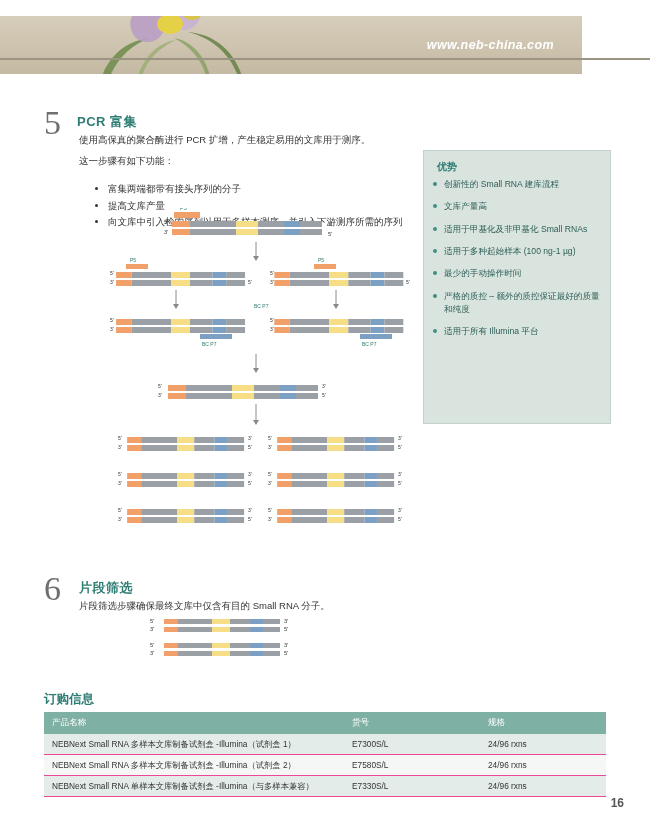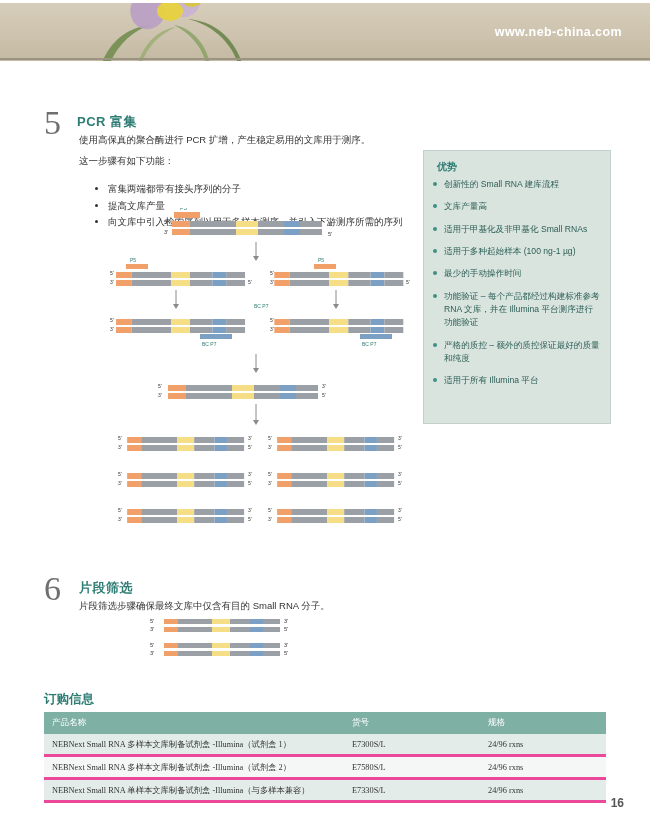--- a/index.html
+++ b/index.html
@@ -6,23 +6,24 @@
   body{
     width:650px;height:824px;
     background:#ffffff;
     font-family:"Liberation Sans", sans-serif;
     color:#2b2b2b;
     position:relative;
     overflow:hidden;
   }
   
   .header{
-    position:absolute;left:0;top:3px;width:650px;height:58px;
+    position:absolute;left:0;top:16px;width:582px;height:58px;
     background:linear-gradient(to bottom,#d6cdbb 0%,#cdc3ae 55%,#c4b9a2 100%);
     overflow:hidden;
+    font-style:italic;
   }
   .header-deco{
     position:absolute;left:92px;top:-36px;width:170px;height:96px;
   }
   .header-url{
     position:absolute;right:28px;top:22px;
     color:#ffffff;font-size:12.5px;font-weight:bold;letter-spacing:.4px;
   }
   .header-rule{
     position:absolute;left:0;top:58px;width:650px;height:2px;background:#9c9482;
@@ -73,21 +74,21 @@
   }
   table.order{
     position:absolute;left:44px;top:712px;width:562px;border-collapse:collapse;
     font-size:8.3px;
   }
   table.order th{
     background:#7fb0a4;color:#ffffff;font-weight:normal;text-align:left;
     padding:5px 8px;font-size:8.6px;
   }
   table.order td{
-    padding:4.5px 8px;color:#333;border-bottom:3px solid #ec4899;font-family:Liberation Serif, serif;
+    padding:4.5px 8px;color:#333;border-bottom:1px solid #ec4899;
   }
   table.order tr.alt td{background:#e3ece8;}
   table.order tr.plain td{background:#f5f7f6;}
   .col-code{width:120px;}
   .col-spec{width:110px;}
   .page-num{
     position:absolute;right:26px;bottom:14px;color:#555;font-size:12px;font-weight:bold;
   }
 </style>
 </head>
@@ -121,21 +122,20 @@
 </ul>
 
 <div class="adv-box"></div>
 <div class="adv-title">优势</div>
 <ul class="adv-list">
   <li>创新性的 Small RNA 建库流程</li>
   <li>文库产量高</li>
   <li>适用于甲基化及非甲基化 Small RNAs</li>
   <li>适用于多种起始样本 (100 ng-1 µg)</li>
   <li>最少的手动操作时间</li>
-  <li>功能验证 – 每个产品都经过构建标准参考 RNA 文库，并在 Illumina 平台测序进行功能验证</li>
   <li>严格的质控 – 额外的质控保证最好的质量和纯度</li>
   <li>适用于所有 Illumina 平台</li>
 </ul>
 
 <svg class="diagram" width="320" height="360" viewBox="0 0 320 360">
   <defs>
     <g id="dup">
       <rect x="0" y="0" width="18" height="6" fill="#f2a06a"></rect>
       <rect x="18" y="0" width="46" height="6" fill="#9aa0a6"></rect>
       <rect x="64" y="0" width="22" height="6" fill="#f6de86"></rect>

